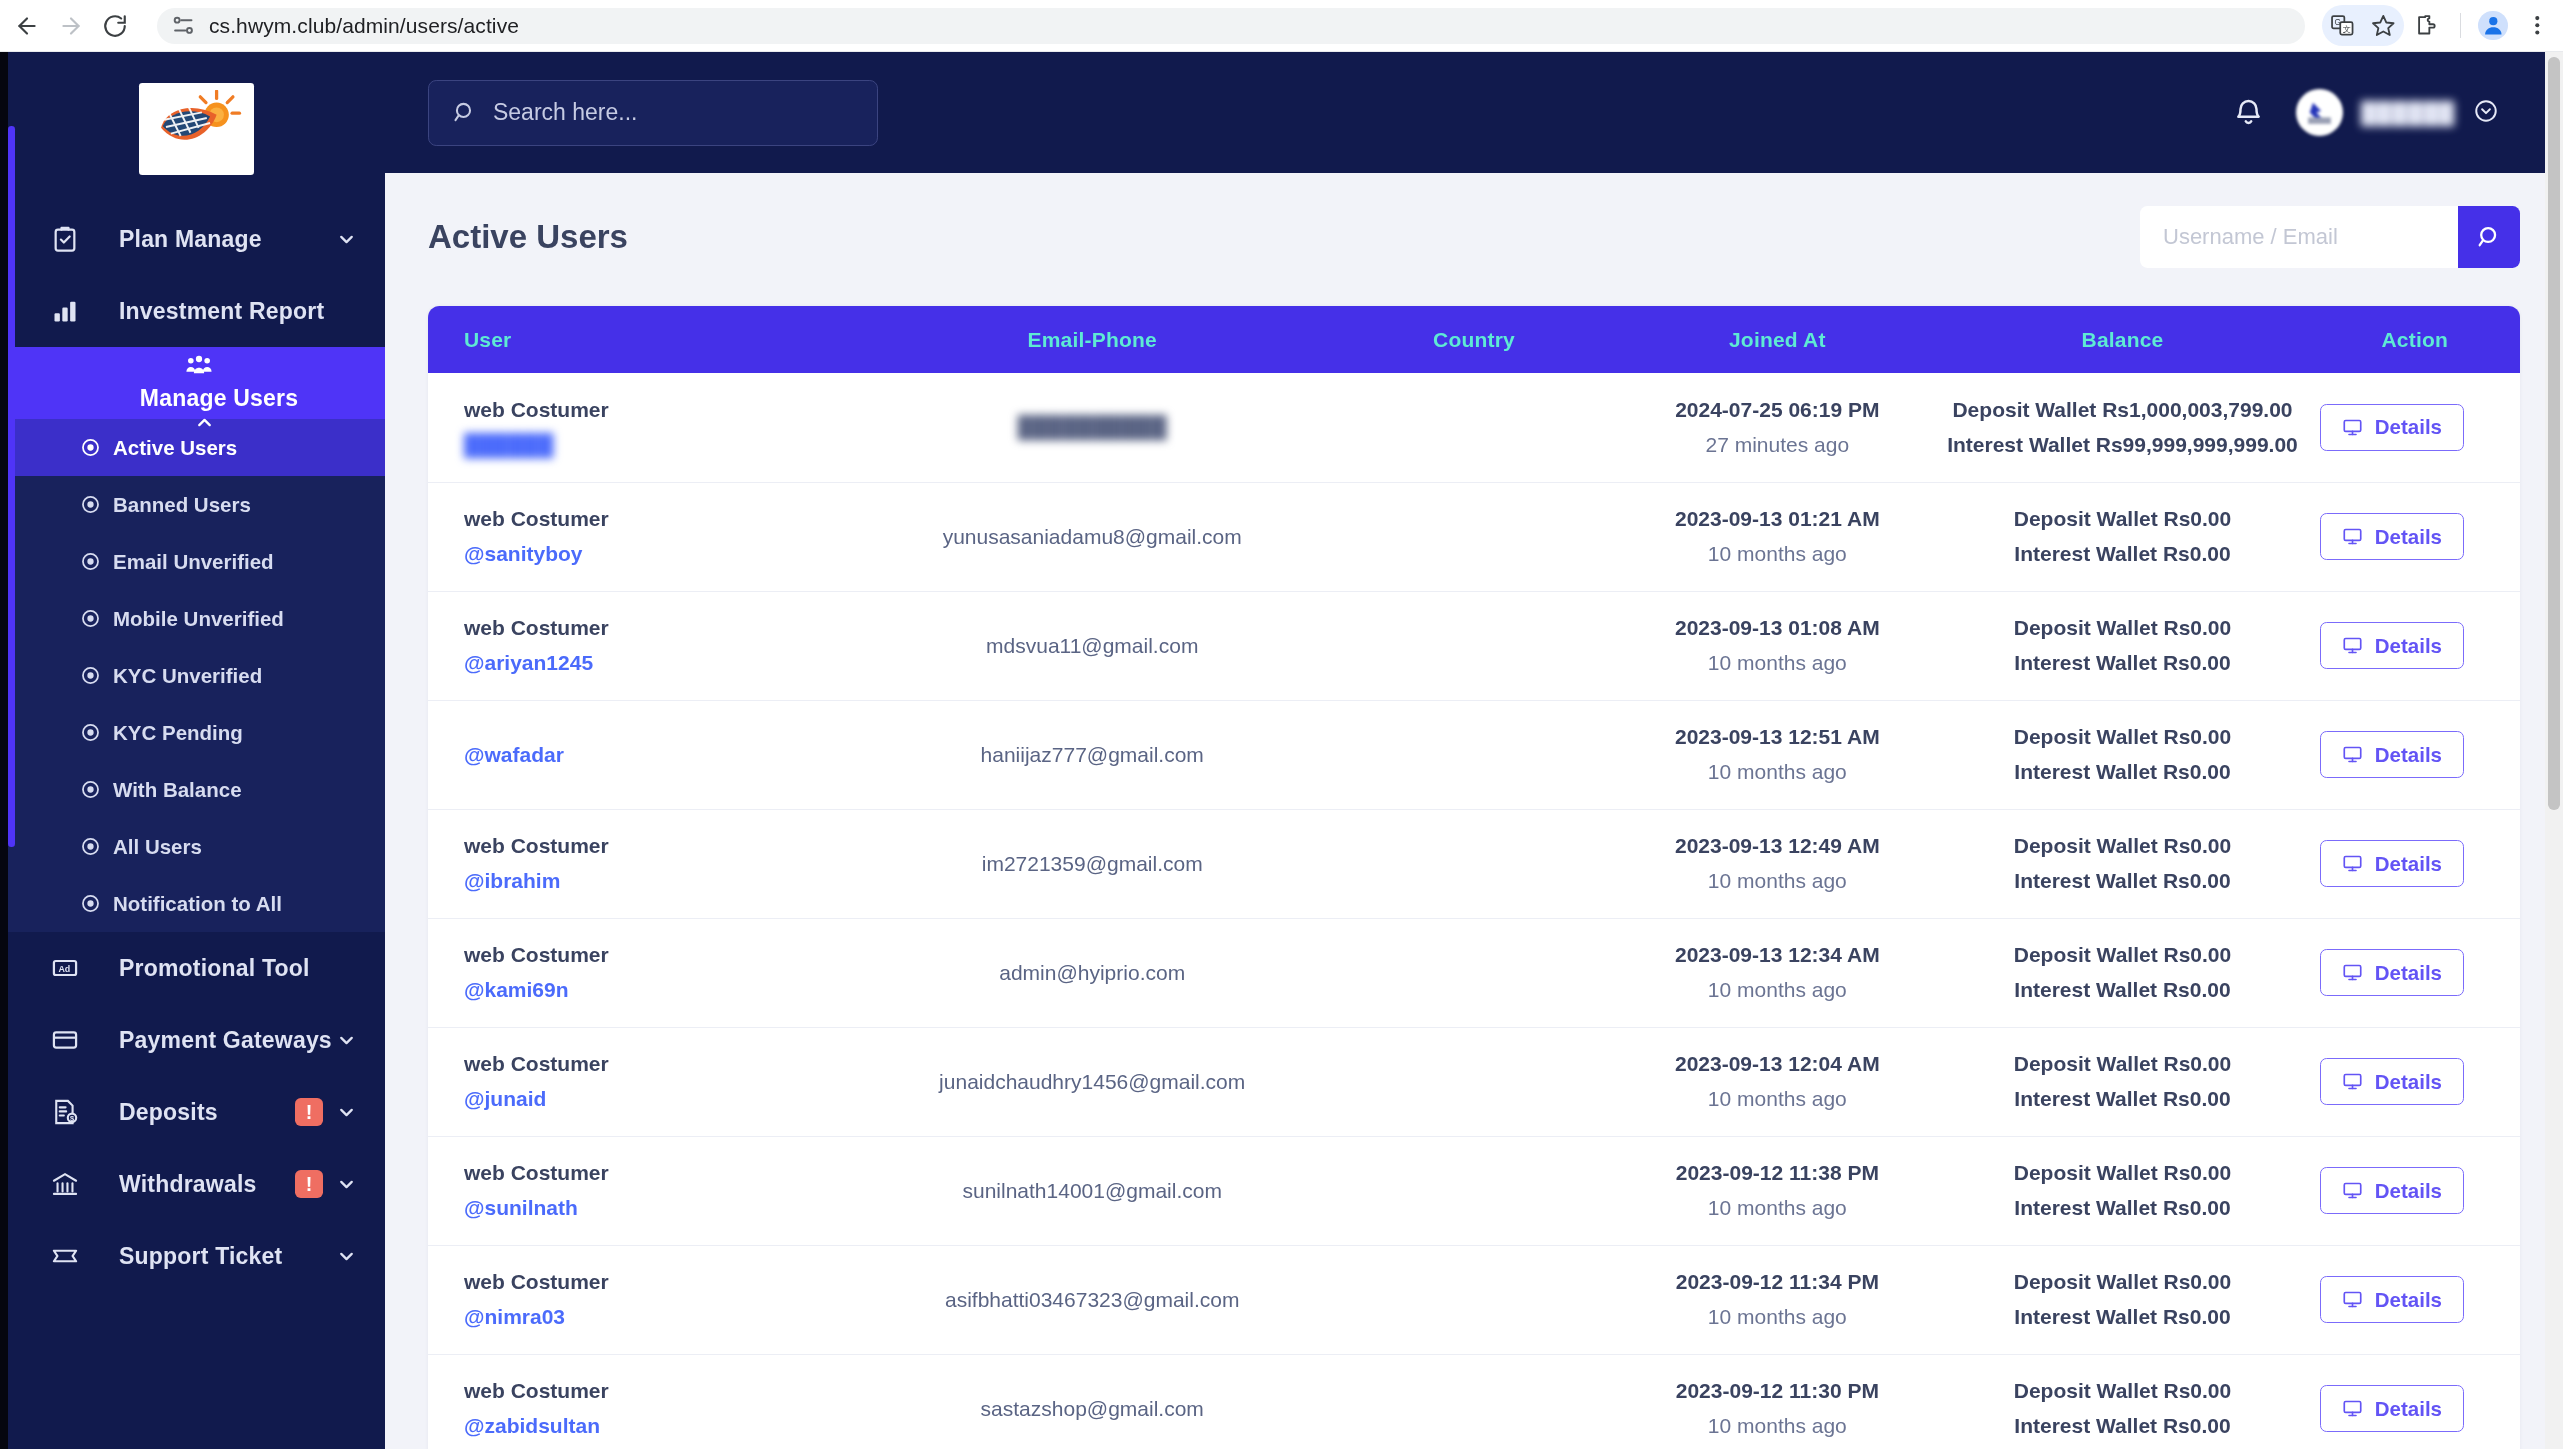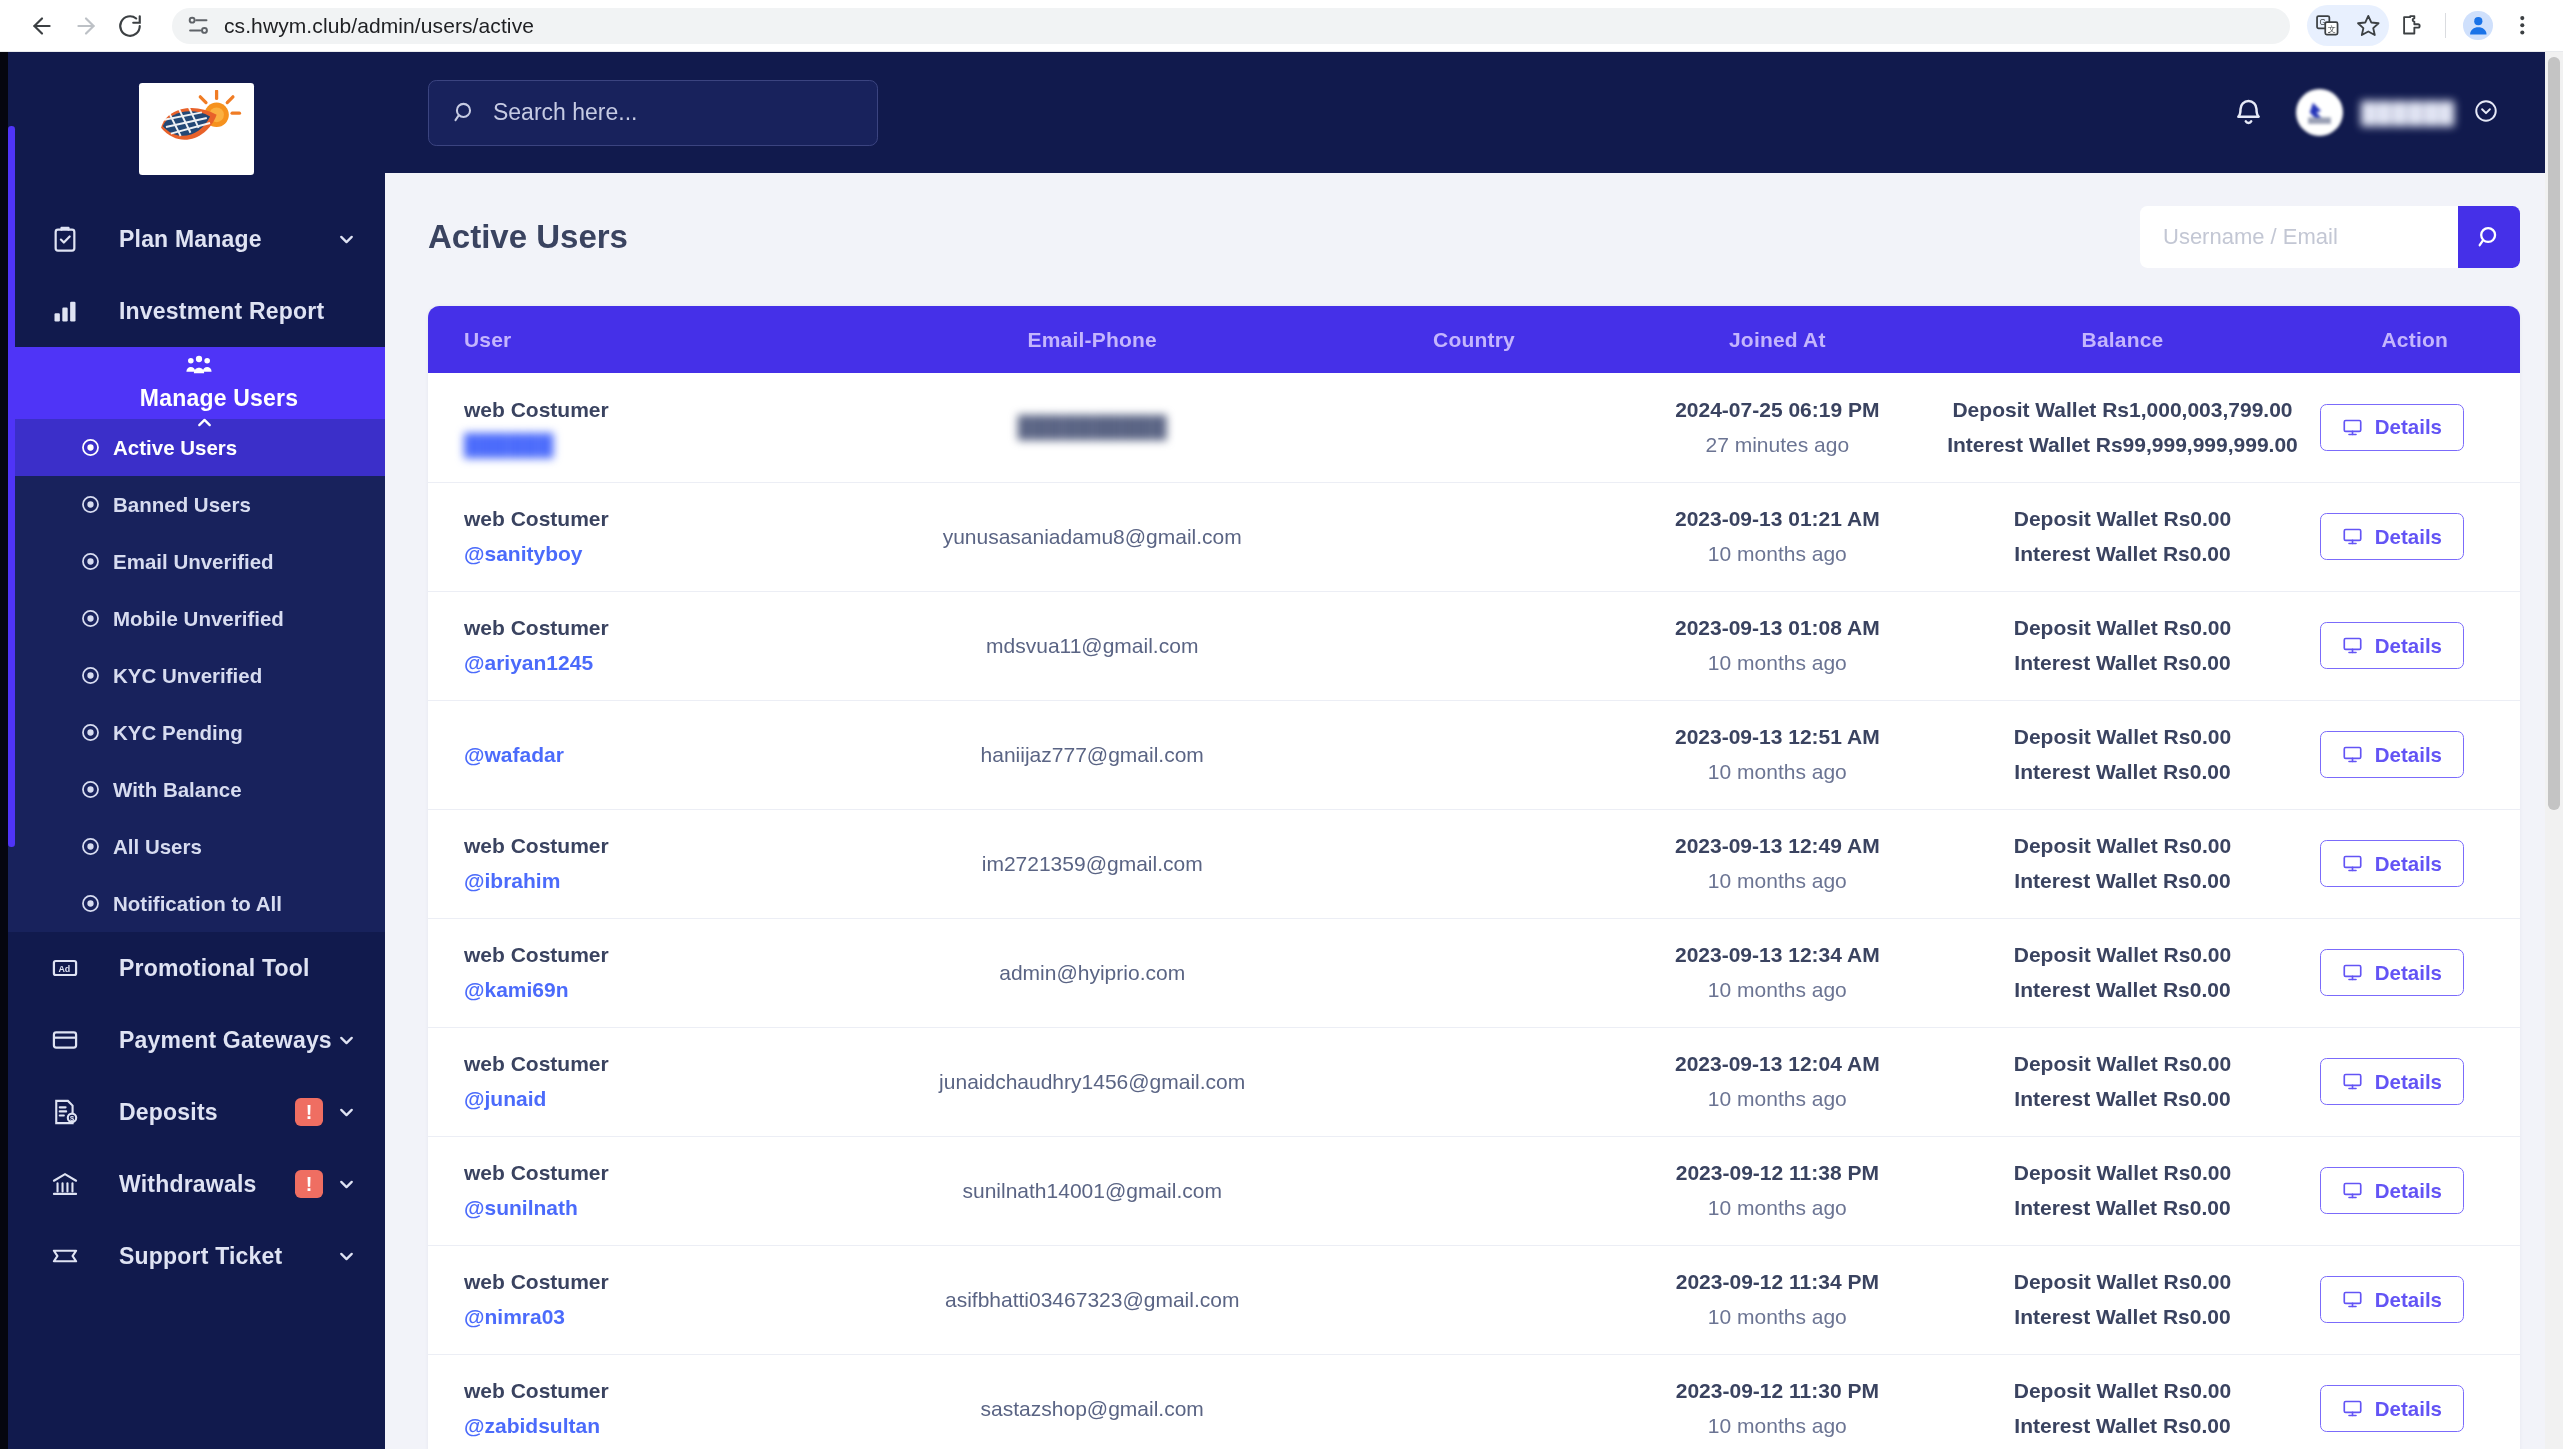--- a/index.html
+++ b/index.html
@@ -5,21 +5,21 @@
   * { box-sizing: border-box; margin: 0; padding: 0; }
   html, body {
     width: 2563px; height: 1449px;
     font-family: "Liberation Sans", sans-serif;
     background: #ffffff; overflow: hidden;
   }
 
   
   #browser-chrome {
     height: 52px; background: #ffffff;
-    display: flex; align-items: center; padding: 0 20px;
+    display: flex; align-items: center; padding: 0 5px;
     border-bottom: 0.8px solid #e8eaed; position: relative;
   }
   .nav-btn {
     width: 44px; height: 44px; border-radius: 50%;
     display: flex; align-items: center; justify-content: center;
     flex: 0 0 auto; cursor: pointer;
   }
   .nav-btn svg { width: 26px; height: 26px; }
   #omnibox {
     flex: 1 1 auto; height: 36px; margin-left: 19.7px; margin-right: 16.4px;
@@ -143,21 +143,21 @@
   }
   #right-search button svg { width: 26px; height: 26px; }
 
   
   #table-card {
     background: #ffffff; border-radius: 11.5px 11.5px 0 0; overflow: hidden;
     box-shadow: 0 0.8px 3.3px rgba(40,50,90,.07);
   }
   table { width: 100%; border-collapse: collapse; table-layout: fixed; }
   thead th {
-    background: #4530e8; color: #c4b5fd; font-size: 21px; font-weight: 700;
+    background: #4530e8; color: #5eead4; font-size: 21px; font-weight: 700;
     height: 67px; text-align: center; letter-spacing: 0.2px;
   }
   thead th.c-user { text-align: left; padding-left: 36px; }
   thead th.c-action { text-align: right; padding-right: 72px; }
   .c-user { width: 20.5%; }
   .c-email { width: 22.5%; }
   .c-country { width: 14%; }
   .c-joined { width: 15%; }
   .c-balance { width: 18%; }
   .c-action { width: 10%; }

